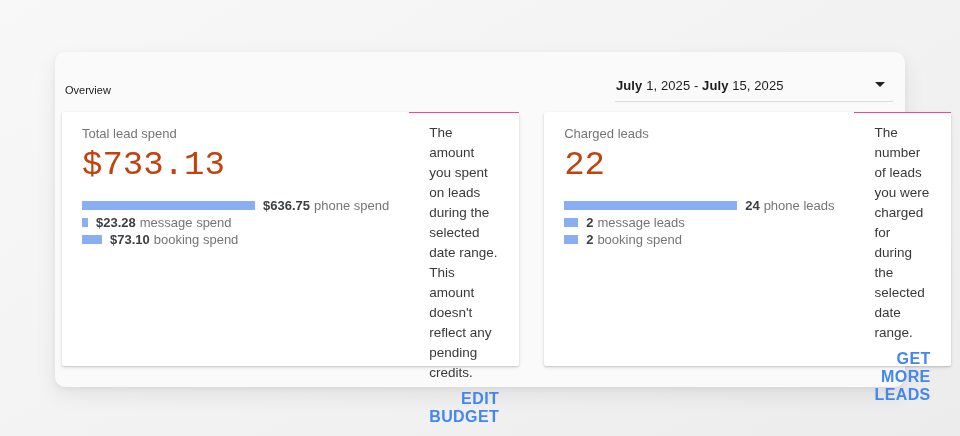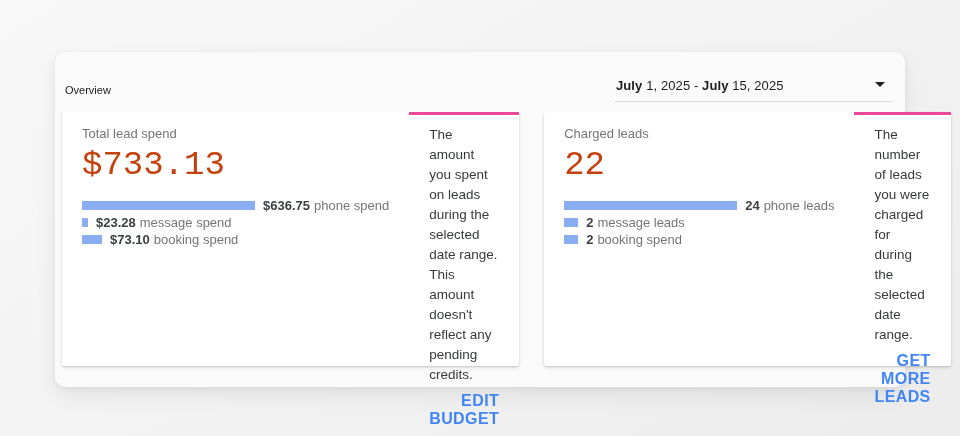--- a/index.html
+++ b/index.html
@@ -49,21 +49,21 @@
   .card-value { font-size: 34px; color: #c2410c; margin-top: 5px; line-height: 1.12; font-family: Liberation Mono, monospace; }
   .bar-rows { margin-top: 13px; }
   .bar-row { display: flex; align-items: center; height: 17px; }
   .bar {
     height: 9px; flex: none; margin-right: 8px;
     background: var(--bar-blue, #89aef2);
   }
   .bar-value { font-size: 13px; font-weight: bold; color: #3c4043; margin-right: 4px; white-space: nowrap; }
   .bar-label { font-size: 13px; color: #757575; white-space: nowrap; }
 
-  .card-bottom { border-top: 3px solid #ec4899; padding: 10px 20px 12px 20px; }
+  .card-bottom { border-top: 1px solid #ec4899; padding: 10px 20px 12px 20px; }
   .card-desc { font-size: 13.5px; line-height: 20px; color: #37393b; }
   .card-action { text-align: right; margin-top: 7px; }
   .card-action a {
     font-size: 16px; font-weight: bold; letter-spacing: 0.4px;
     color: var(--link-blue, #4285f4); text-decoration: none; cursor: pointer;
   }
 </style>
 </head>
 <body>
 

